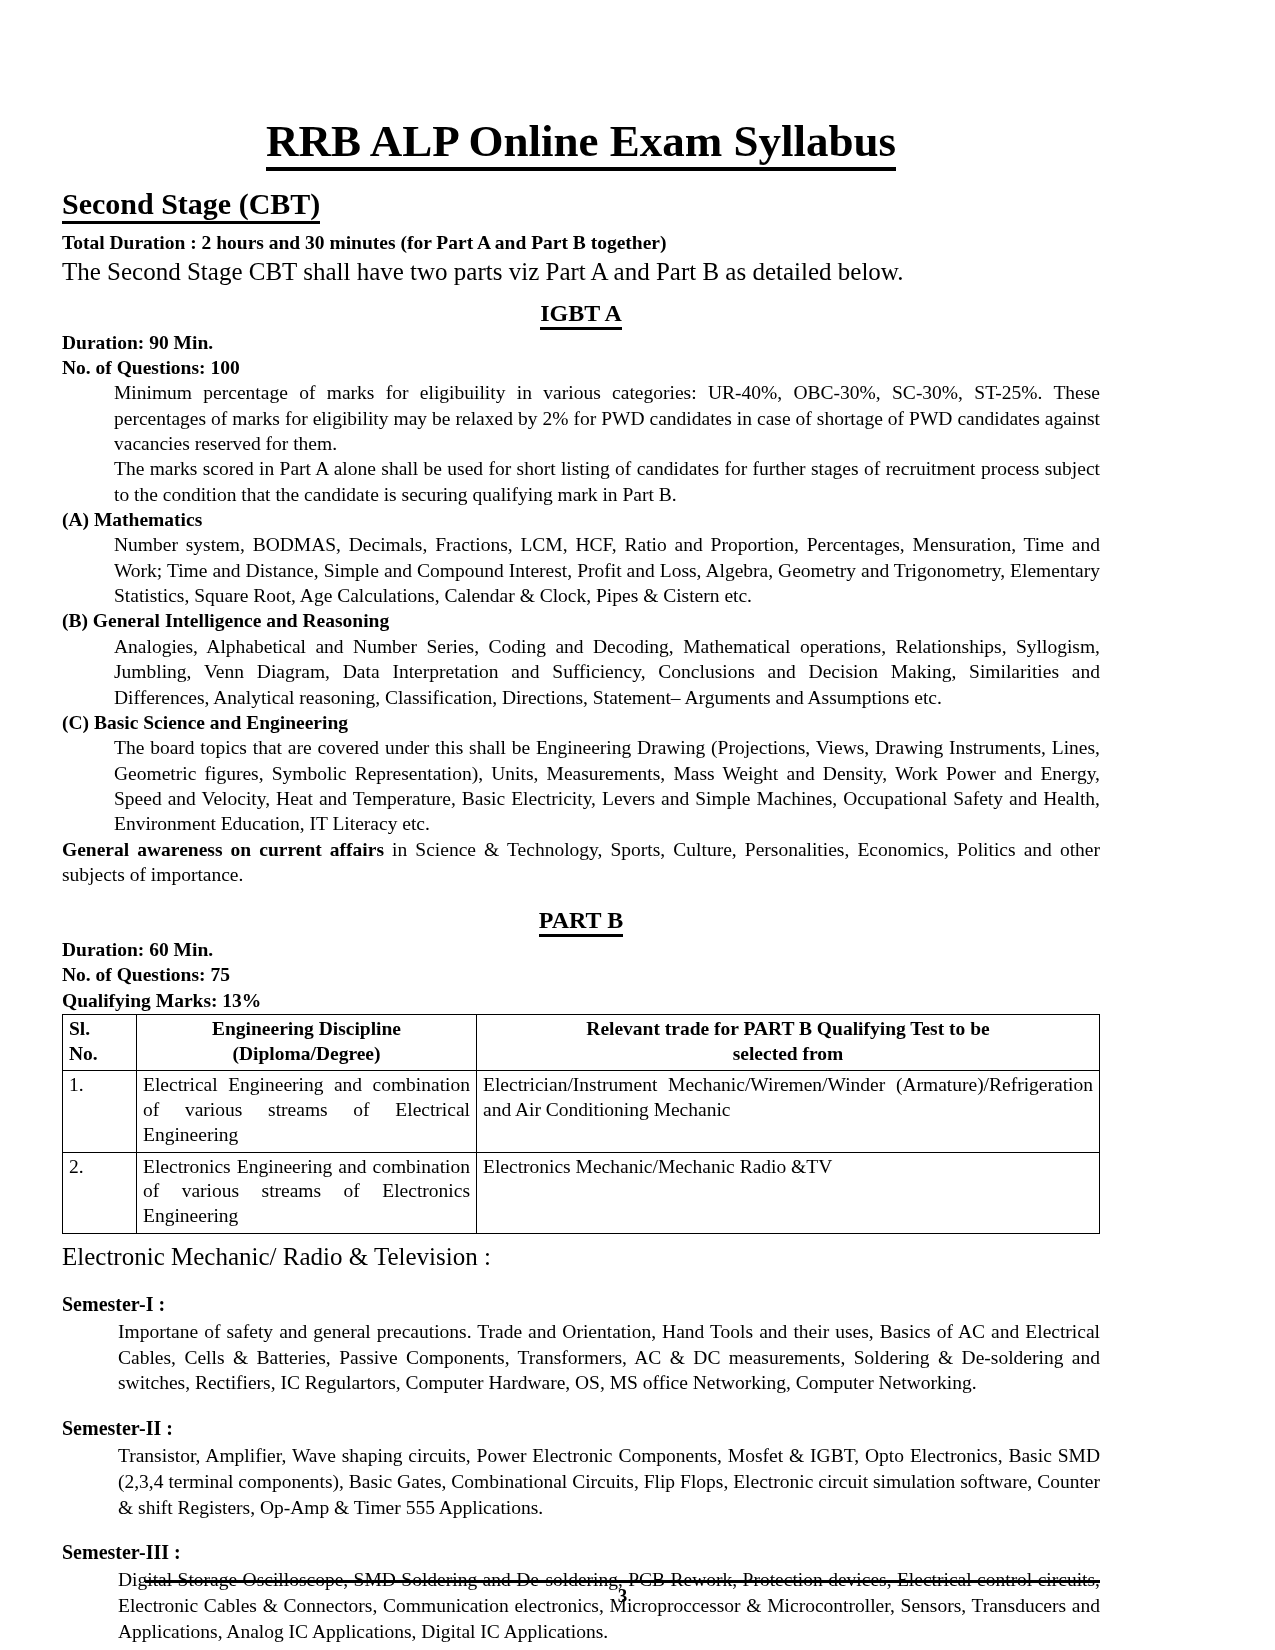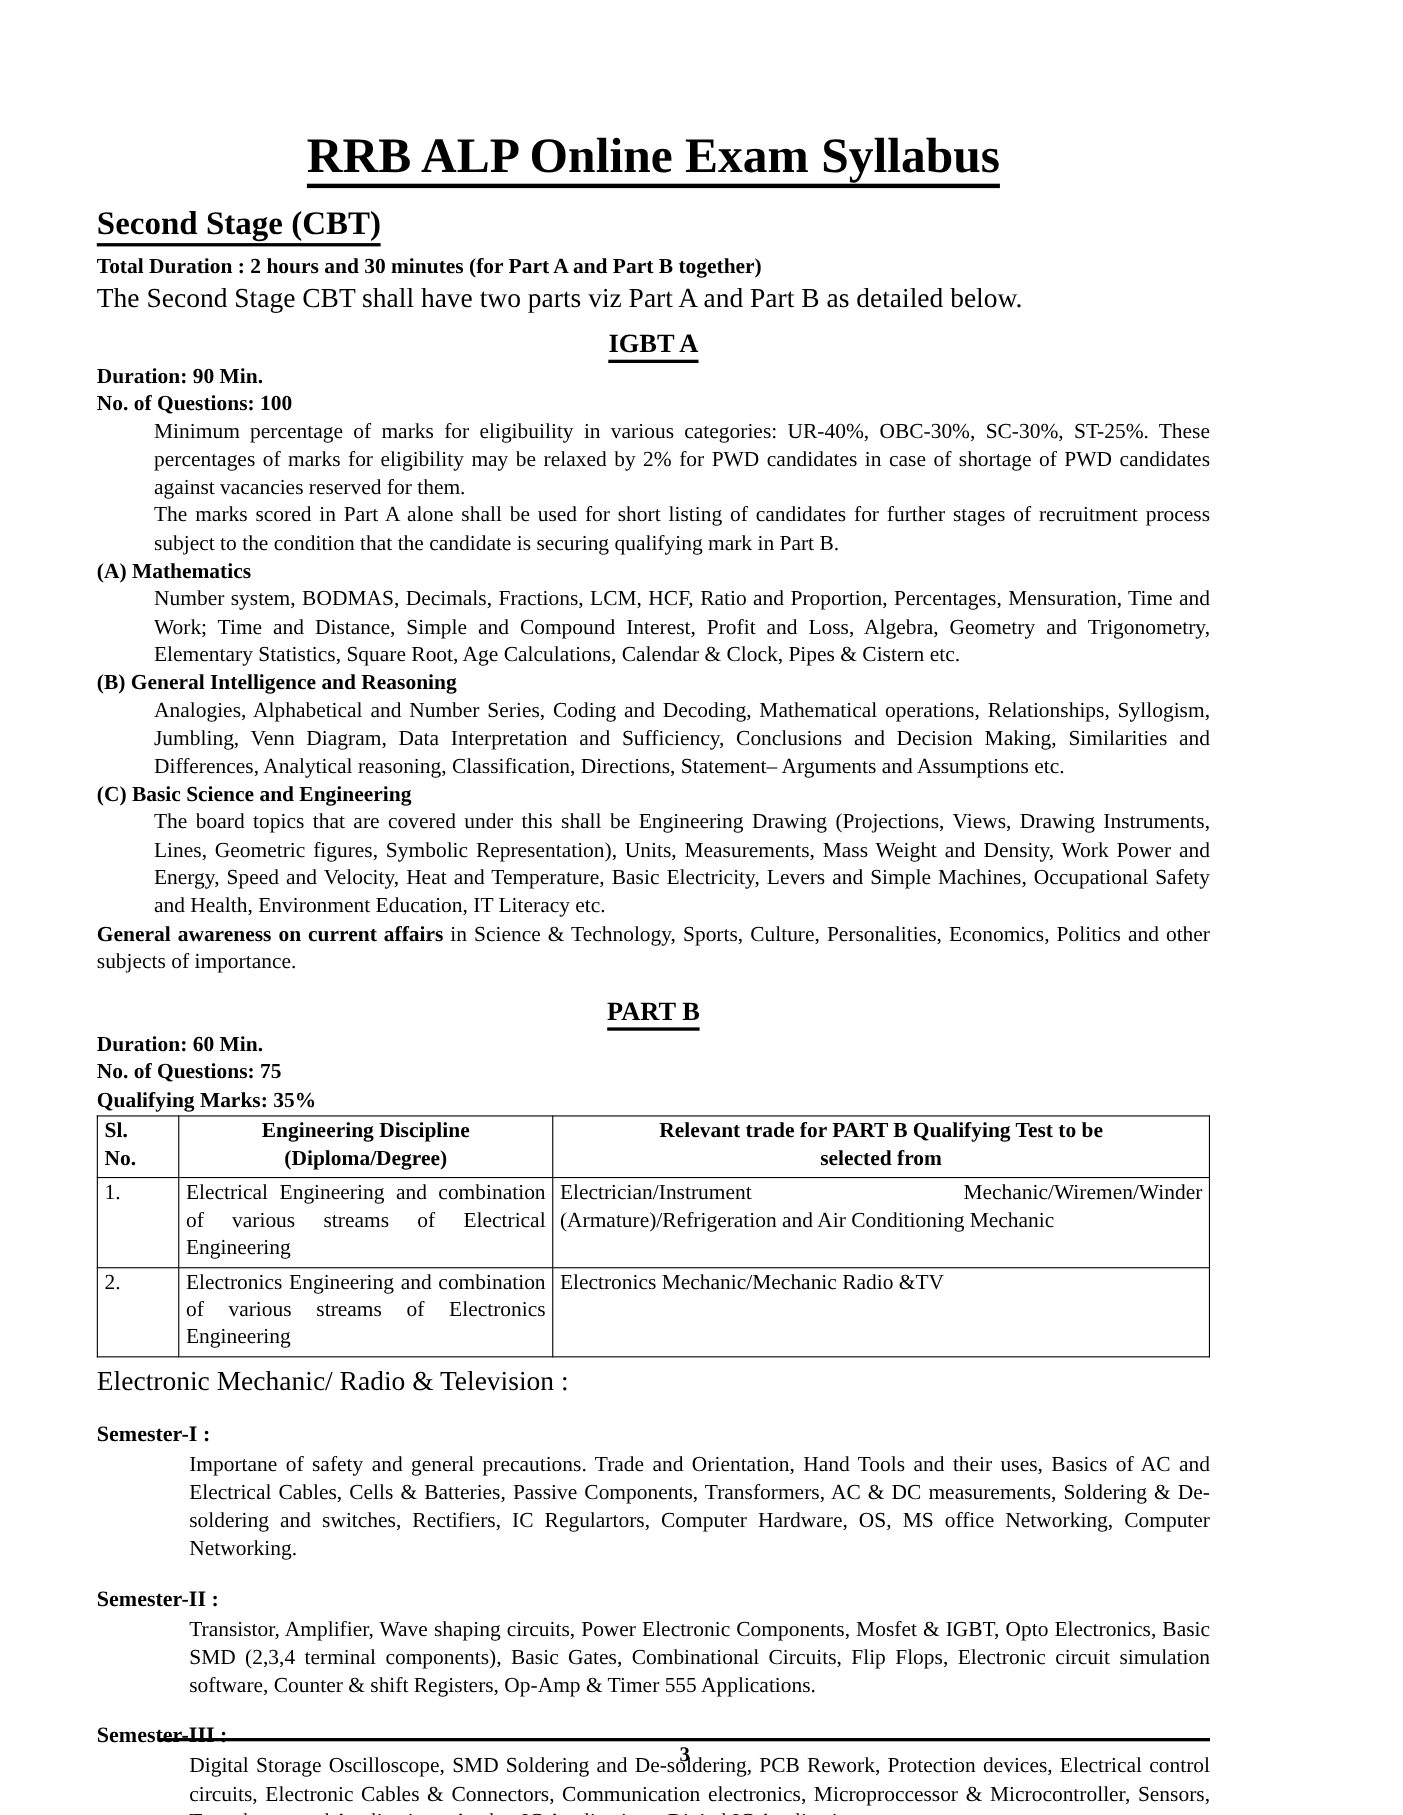--- a/index.html
+++ b/index.html
@@ -13,21 +13,21 @@
     height: 1650px;
     font-family: "Liberation Serif", "DejaVu Serif", serif;
     color: #000000;
     overflow: hidden;
   }
   .page {
     position: relative;
     width: 1275px;
     height: 1650px;
     box-sizing: border-box;
-    padding: 118px 175px 0 88px;
+    padding: 118px 175px 0 62px;
   }
 
   
   .doc-title {
     text-align: center;
     font-size: 45px;
     font-weight: bold;
     letter-spacing: 0px;
     line-height: 1.05;
     margin: 0 0 4px 0;
@@ -140,21 +140,21 @@
     margin: 8px 0 4px 0;
     line-height: 1.2;
   }
   .sem-label {
     font-size: 20px;
     font-weight: bold;
     margin: 20px 0 2px 0;
     line-height: 1.25;
   }
   .sem-body {
-    margin: 0 0 6px 84px;
+    margin: 0 0 6px 56px;
     font-size: 19.5px;
     line-height: 1.32;
     text-align: justify;
     text-justify: inter-word;
   }
 
   
   .footer {
     position: absolute;
     left: 145px;
@@ -205,21 +205,21 @@
 
   <p class="mixed-para"><b>General awareness on current affairs</b><span> in Science &amp; Technology, Sports, Culture, Personalities, Economics, Politics and other subjects of importance.</span></p>
 
   <div class="spacer-sm"></div>
   <div class="part-head"><span>PART B</span></div>
 
   <div class="duration-row">
     <span>Duration: 60 Min.</span>
     <span class="right">No. of Questions: 75</span>
   </div>
-  <p class="line-bold">Qualifying Marks: 35%</p>
+  <p class="line-bold">Qualifying Marks: 13%</p>
 
   <table class="part-b-table">
     <colgroup>
       <col class="col-sl">
       <col class="col-disc">
       <col class="col-trade">
     </colgroup>
     <thead>
       <tr>
         <th style="text-align:left;">

